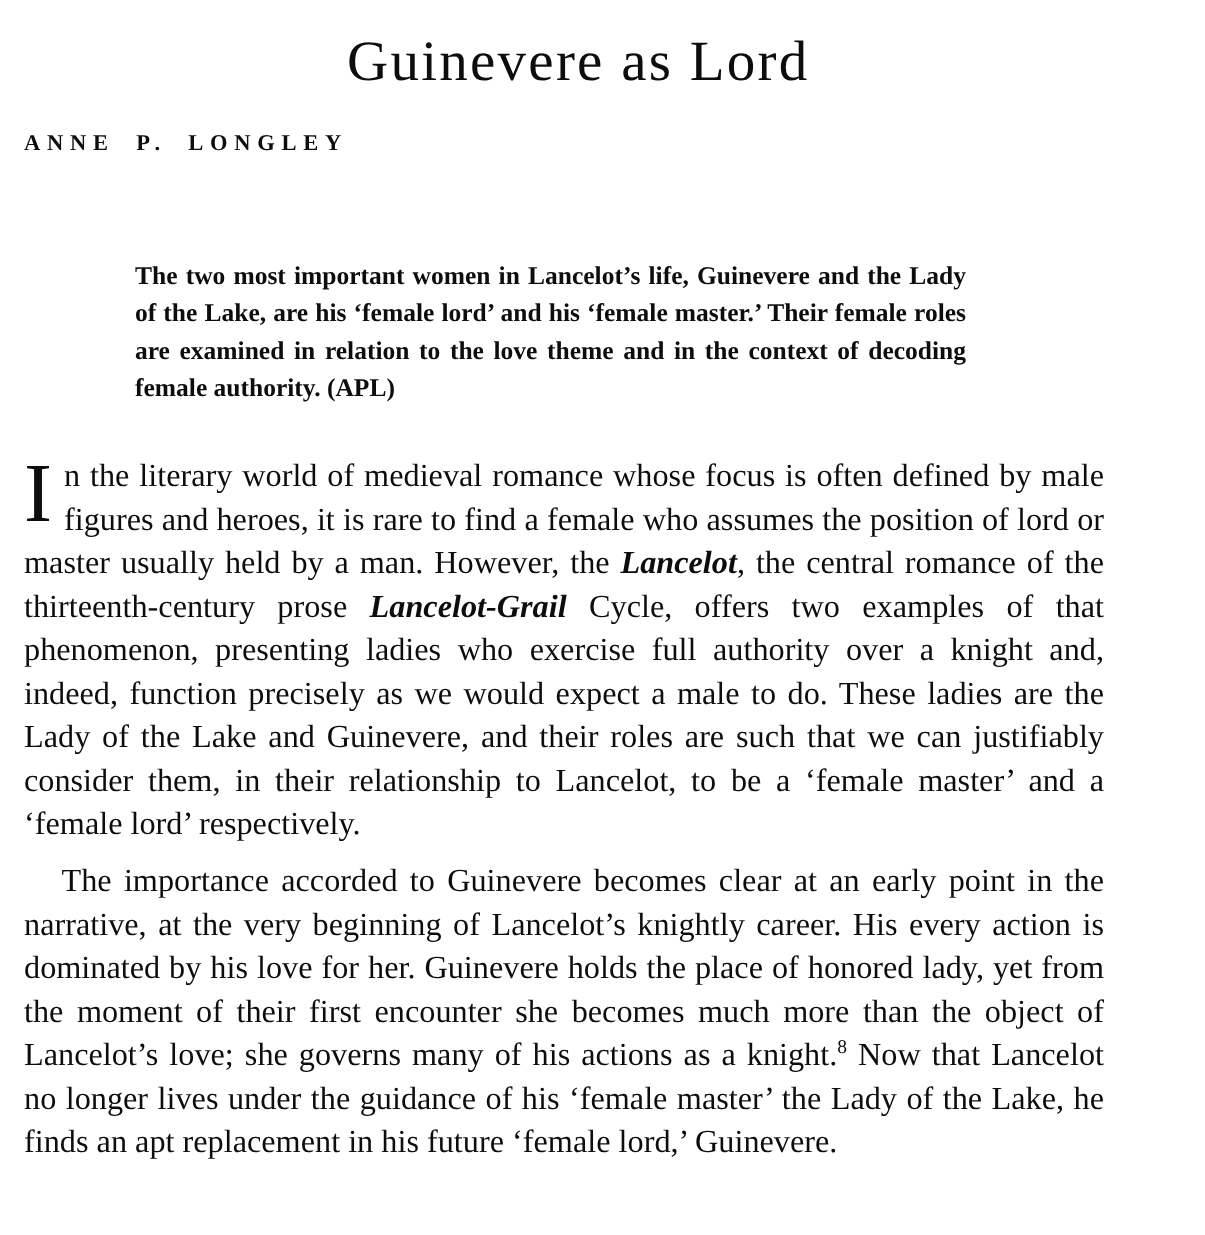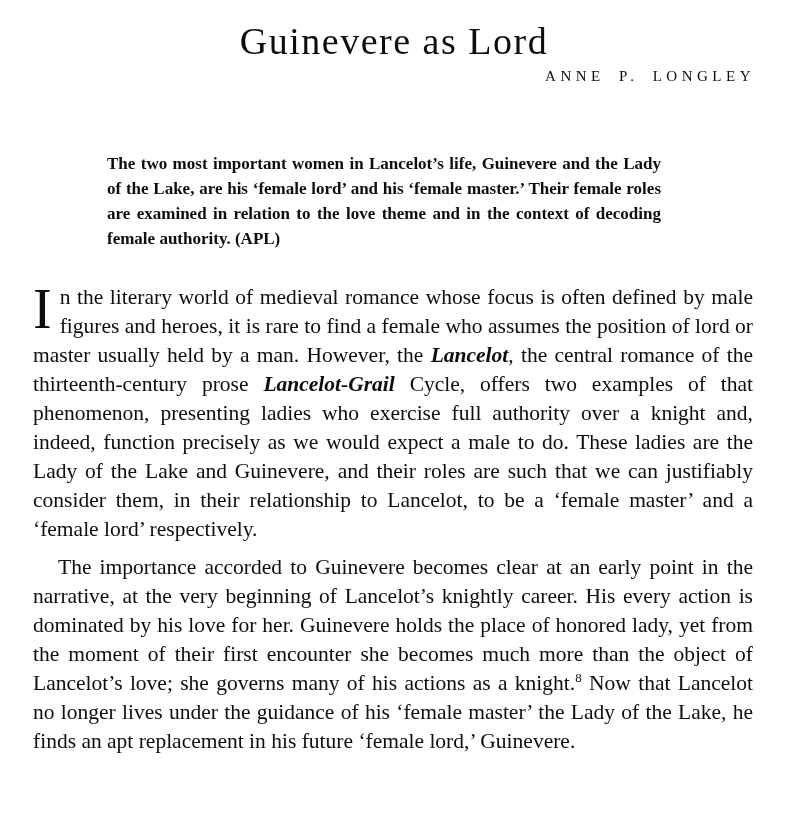--- a/index.html
+++ b/index.html
@@ -12,36 +12,36 @@
     height: 823px;
     overflow: hidden;
     font-family: "Liberation Serif", "DejaVu Serif", serif;
     color: #0d0d0d;
     -webkit-font-smoothing: antialiased;
   }
   .page {
     box-sizing: border-box;
     width: 803px;
     height: 823px;
-    padding: 14px 48px 0 33px;
+    padding: 14px 48px 0 16px;
     background: #ffffff;
   }
   .title {
     margin: 6px 0 0 0;
     font-size: 38px;
     font-weight: normal;
     text-align: center;
     letter-spacing: 1.5px;
     line-height: 1.15;
   }
   .author {
-    margin-top: 4px;
-    text-align: right;
+    margin-top: 24px;
+    text-align: left;
     font-size: 15px;
-    font-weight: normal;
+    font-weight: bold;
     letter-spacing: 4.5px;
     word-spacing: 6px;
   }
   .abstract {
     margin: 66px 4px 0 74px;
     width: 554px;
     font-size: 17px;
     line-height: 25px;
     text-align: justify;
     font-weight: bold;

